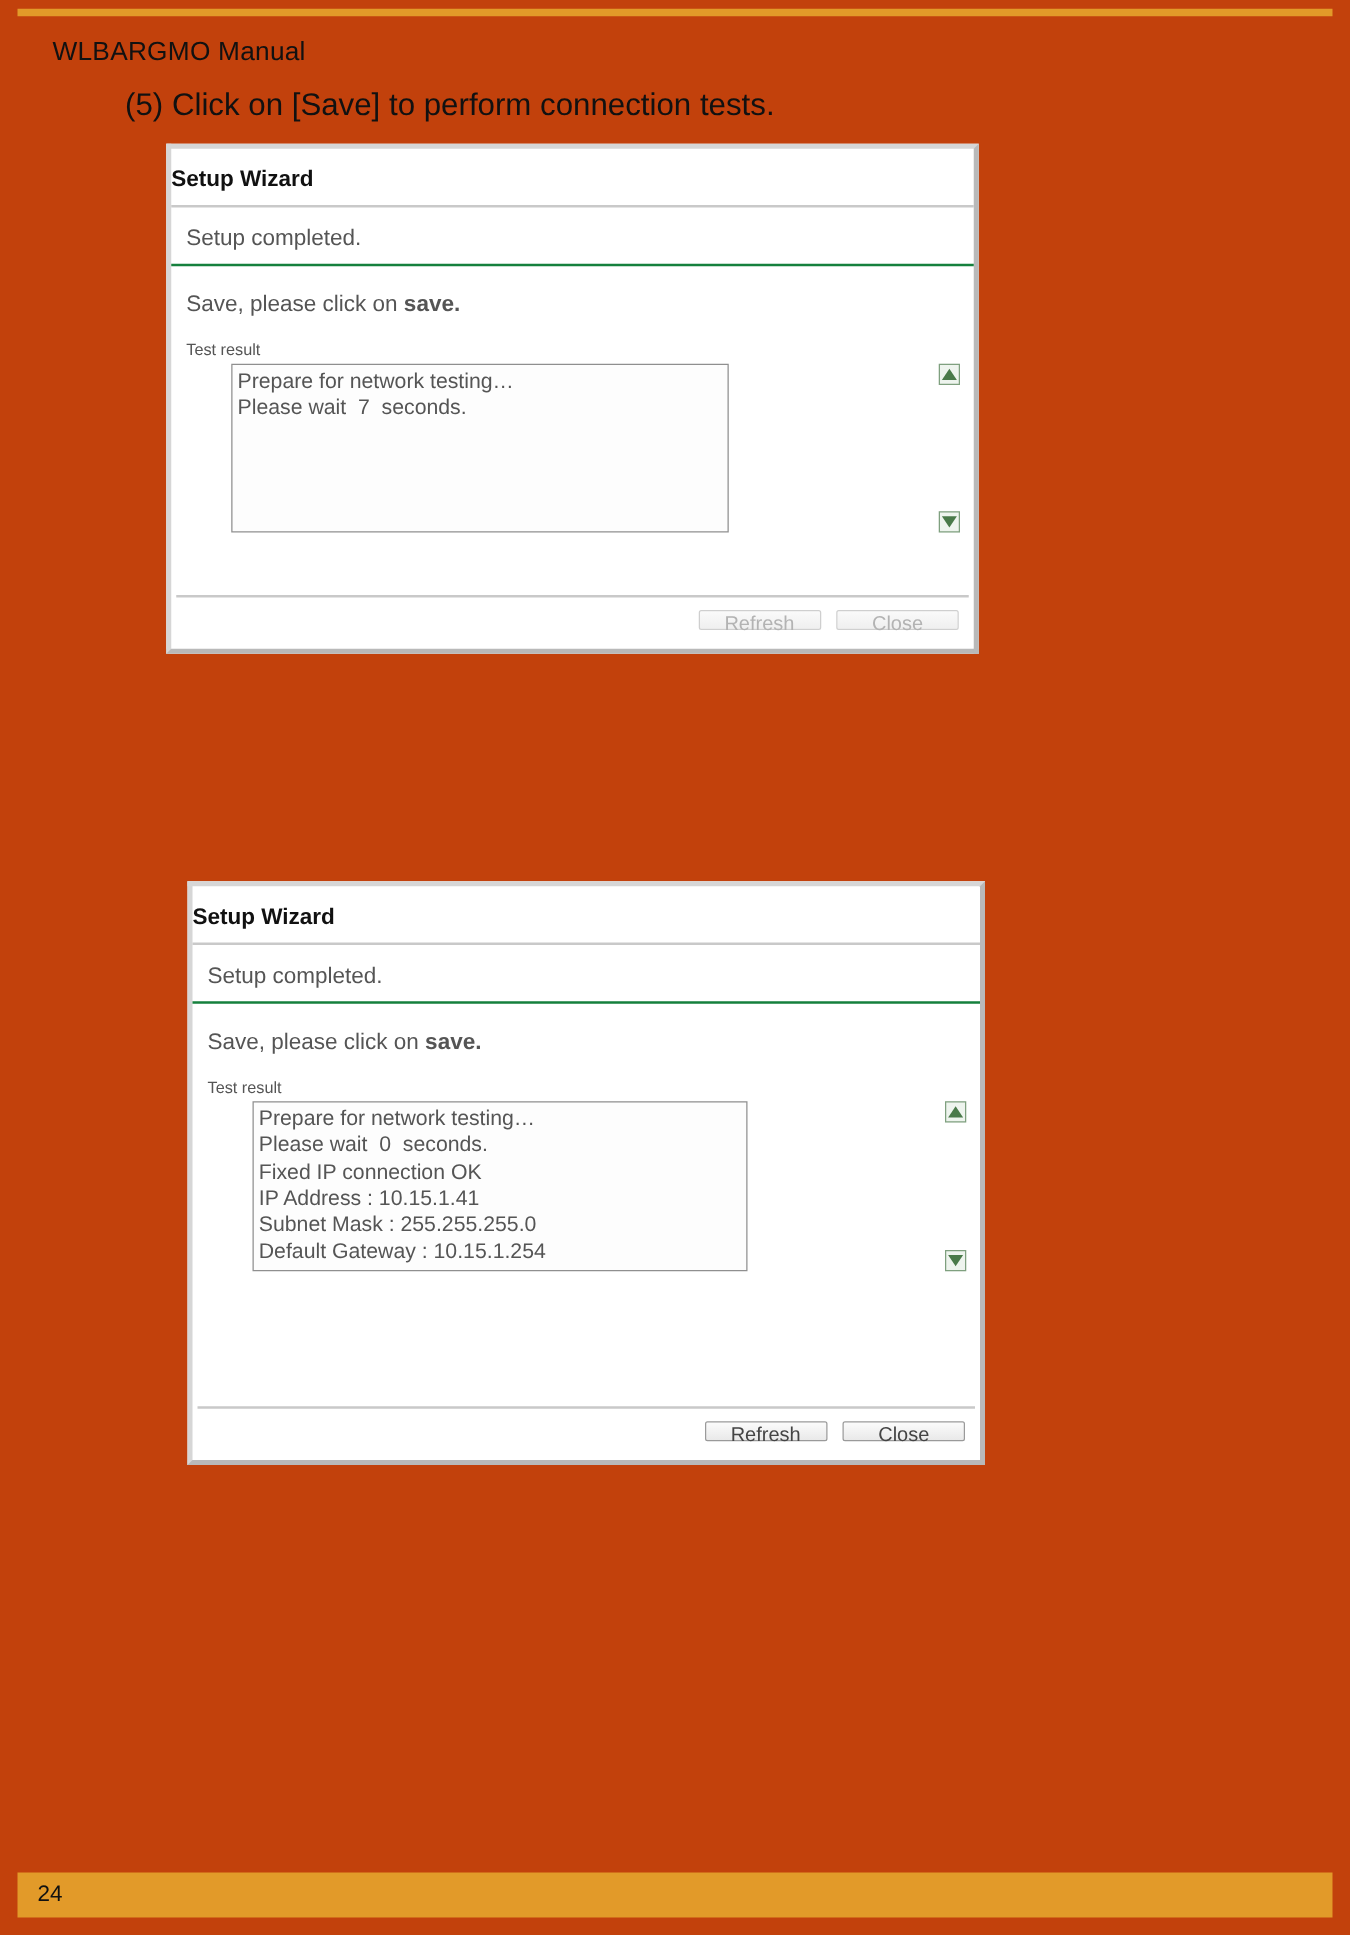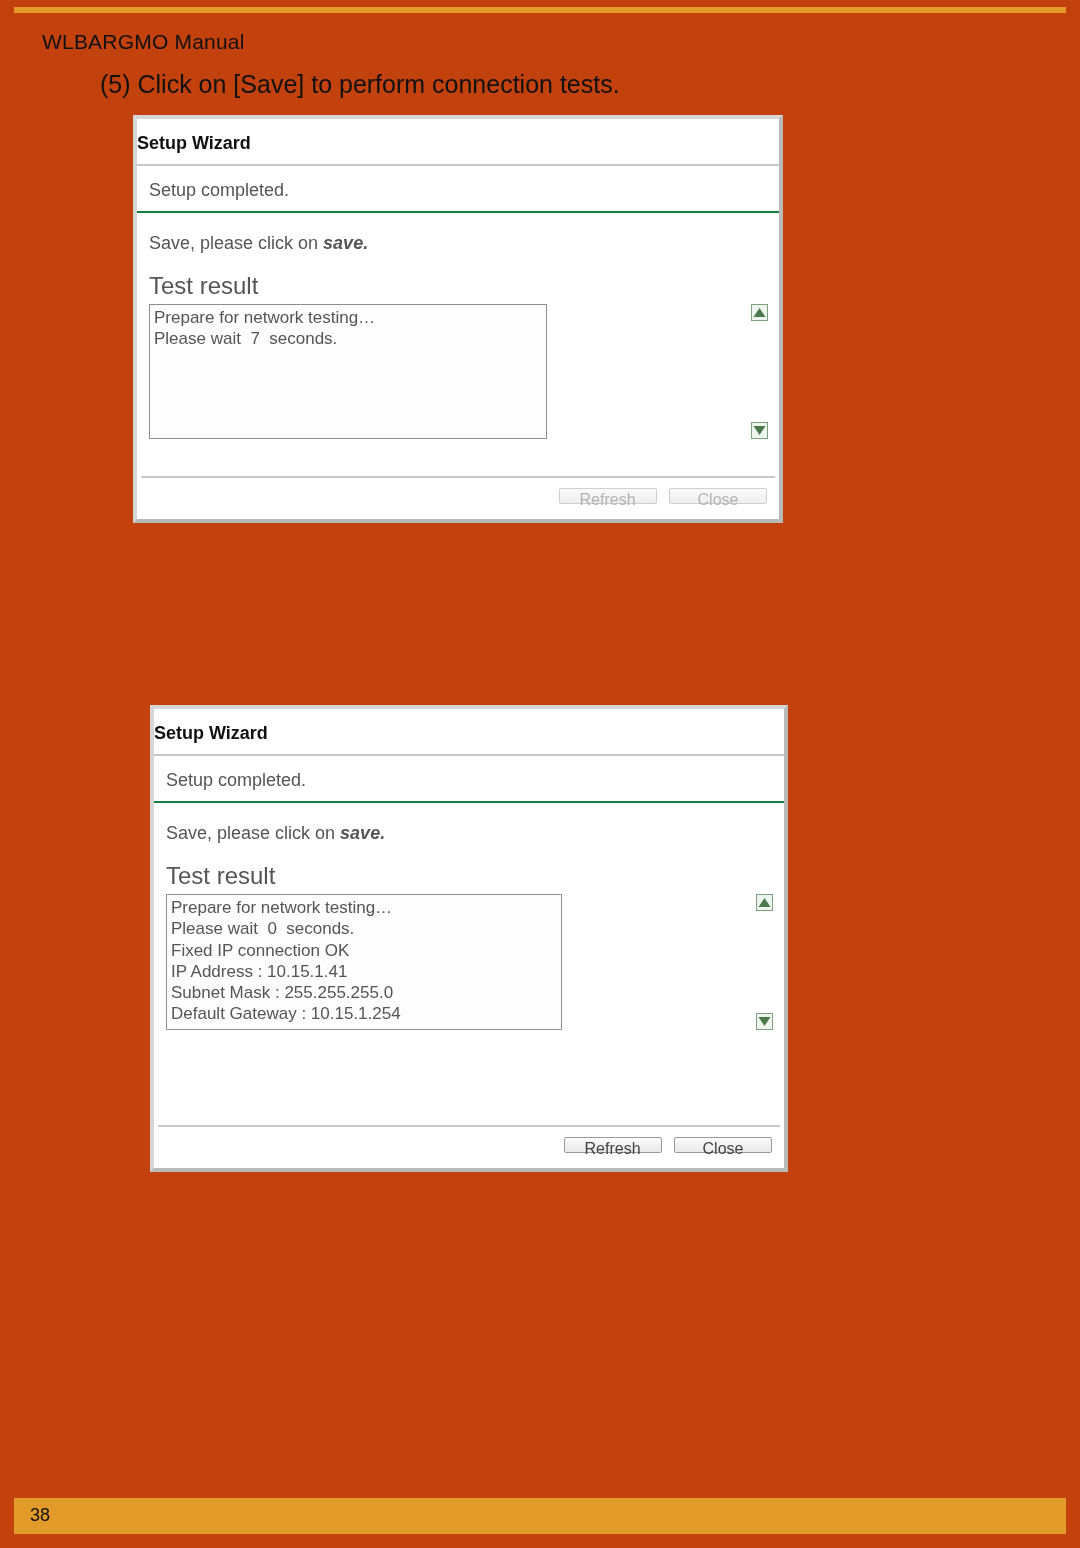--- a/index.html
+++ b/index.html
@@ -18,25 +18,25 @@
   .dlg { position: absolute; border: 4px solid #b9b9b9; border-top-color:#d6d6d6; border-left-color:#d6d6d6; background:#fff; }
   .dlg1 { top: 115px; left: 133px; width: 650px; height: 408px; }
   .dlg2 { top: 705px; left: 150px; width: 638px; height: 467px; }
 
   .dlg-title-row { padding: 14px 0 10px; border-bottom: 2px solid #c9c9c9; }
   .dlg-title { font-weight: 700; font-size: 18px; color:#111; }
   .dlg-status-row { padding: 14px 12px 10px; border-bottom: 2px solid #15803d; font-size: 18px; color:#555; }
 
   .dlg-body { padding: 20px 12px 10px; }
   .save-line { font-size: 18px; color:#555; margin-bottom: 18px;}
-  .save-line b { font-weight:700; font-style: italic; }
-  .tr-label { font-size: 24px; color:#555; margin-bottom: 4px;}
+  .save-line b { font-weight:700; }
+  .tr-label { font-size: 13px; color:#555; margin-bottom: 4px;}
 
   .ta-wrap { position: relative; }
-  .ta { border:1px solid #8f8f8f; background:#fdfdfd; font-size:17px; color:#555; padding:2px 4px; line-height:1.25; overflow:hidden; white-space:pre; }
+  .ta { border:1px solid #8f8f8f; background:#fdfdfd; font-size:17px; color:#555; padding:2px 4px; line-height:1.25; overflow:hidden; white-space:pre;margin-left:36px; }
   .dlg1 .ta { width: 398px; height: 135px; }
   .dlg2 .ta { width: 396px; height: 136px; }
 
   .sb { position:absolute; right:-1px; width:17px; border:1px solid #7fa07f; background:#eef4ee; }
   .dlg1 .sb-up { top:0; height:17px; }
   .dlg1 .sb-dn { top:118px; height:17px; }
   .dlg2 .sb-up { top:0; height:17px; }
   .dlg2 .sb-dn { top:119px; height:17px; }
   .sb svg { width:100%; height:100%; display:block; }
 
@@ -120,15 +120,15 @@
         </div>
       </div>
     </div>
     <div class="dlg-footer">
       <span class="btn">Refresh</span>
       <span class="btn">Close</span>
     </div>
   </div>
 
   <div class="footer-strip">
-    <div class="footer-num">38</div>
+    <div class="footer-num">24</div>
   </div>
 </div>
 
 </body></html>

